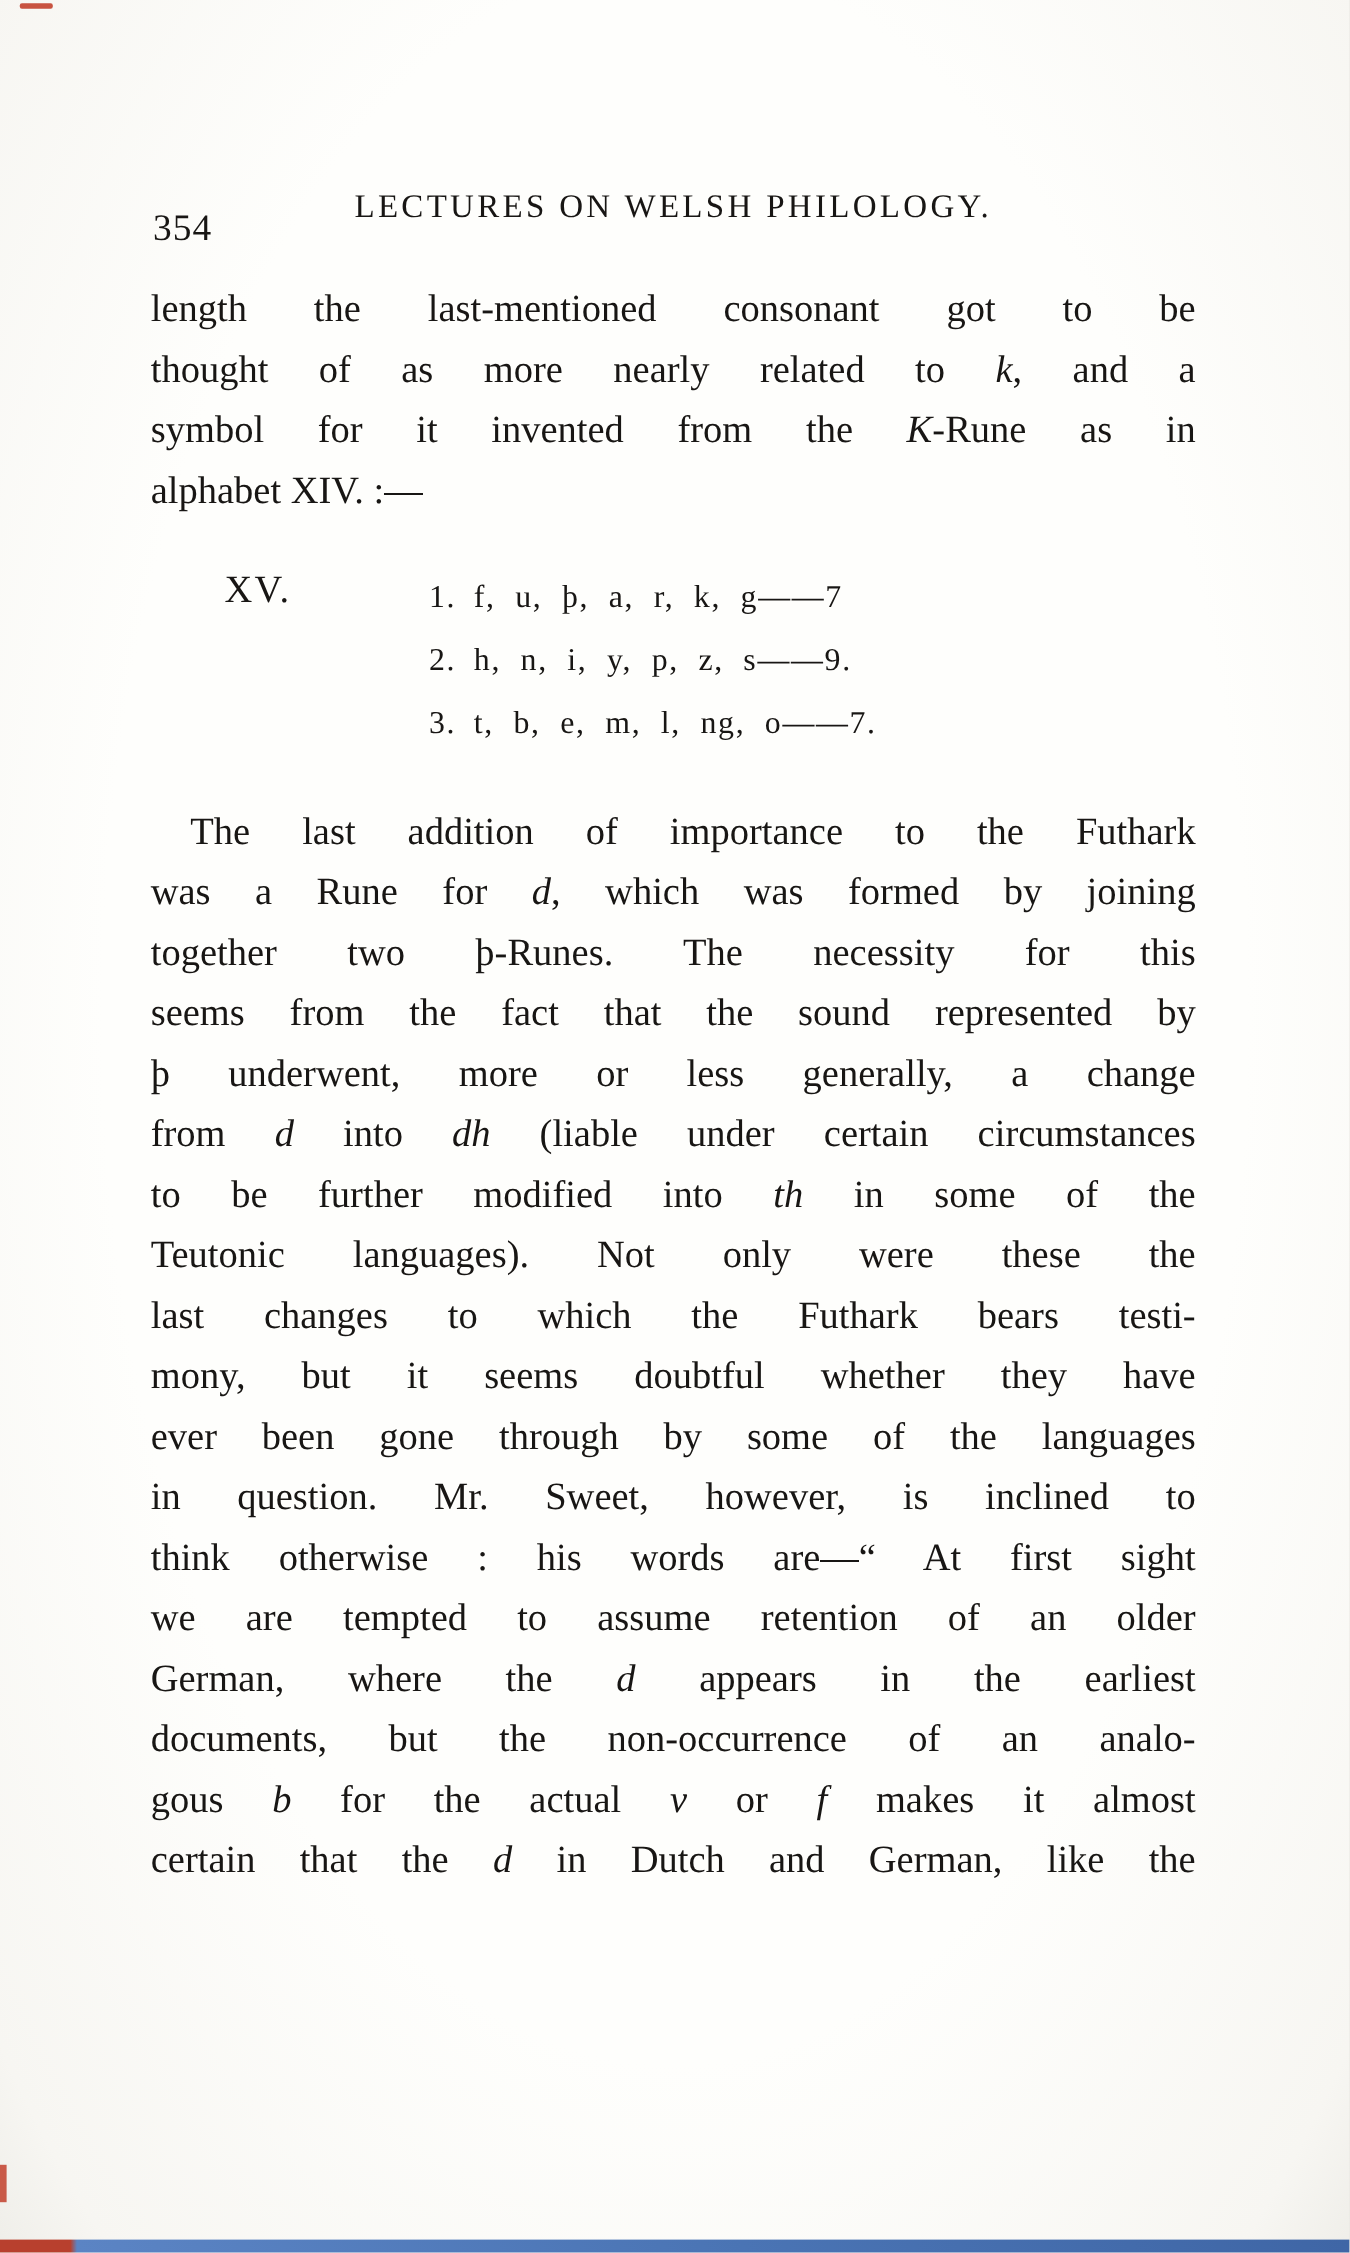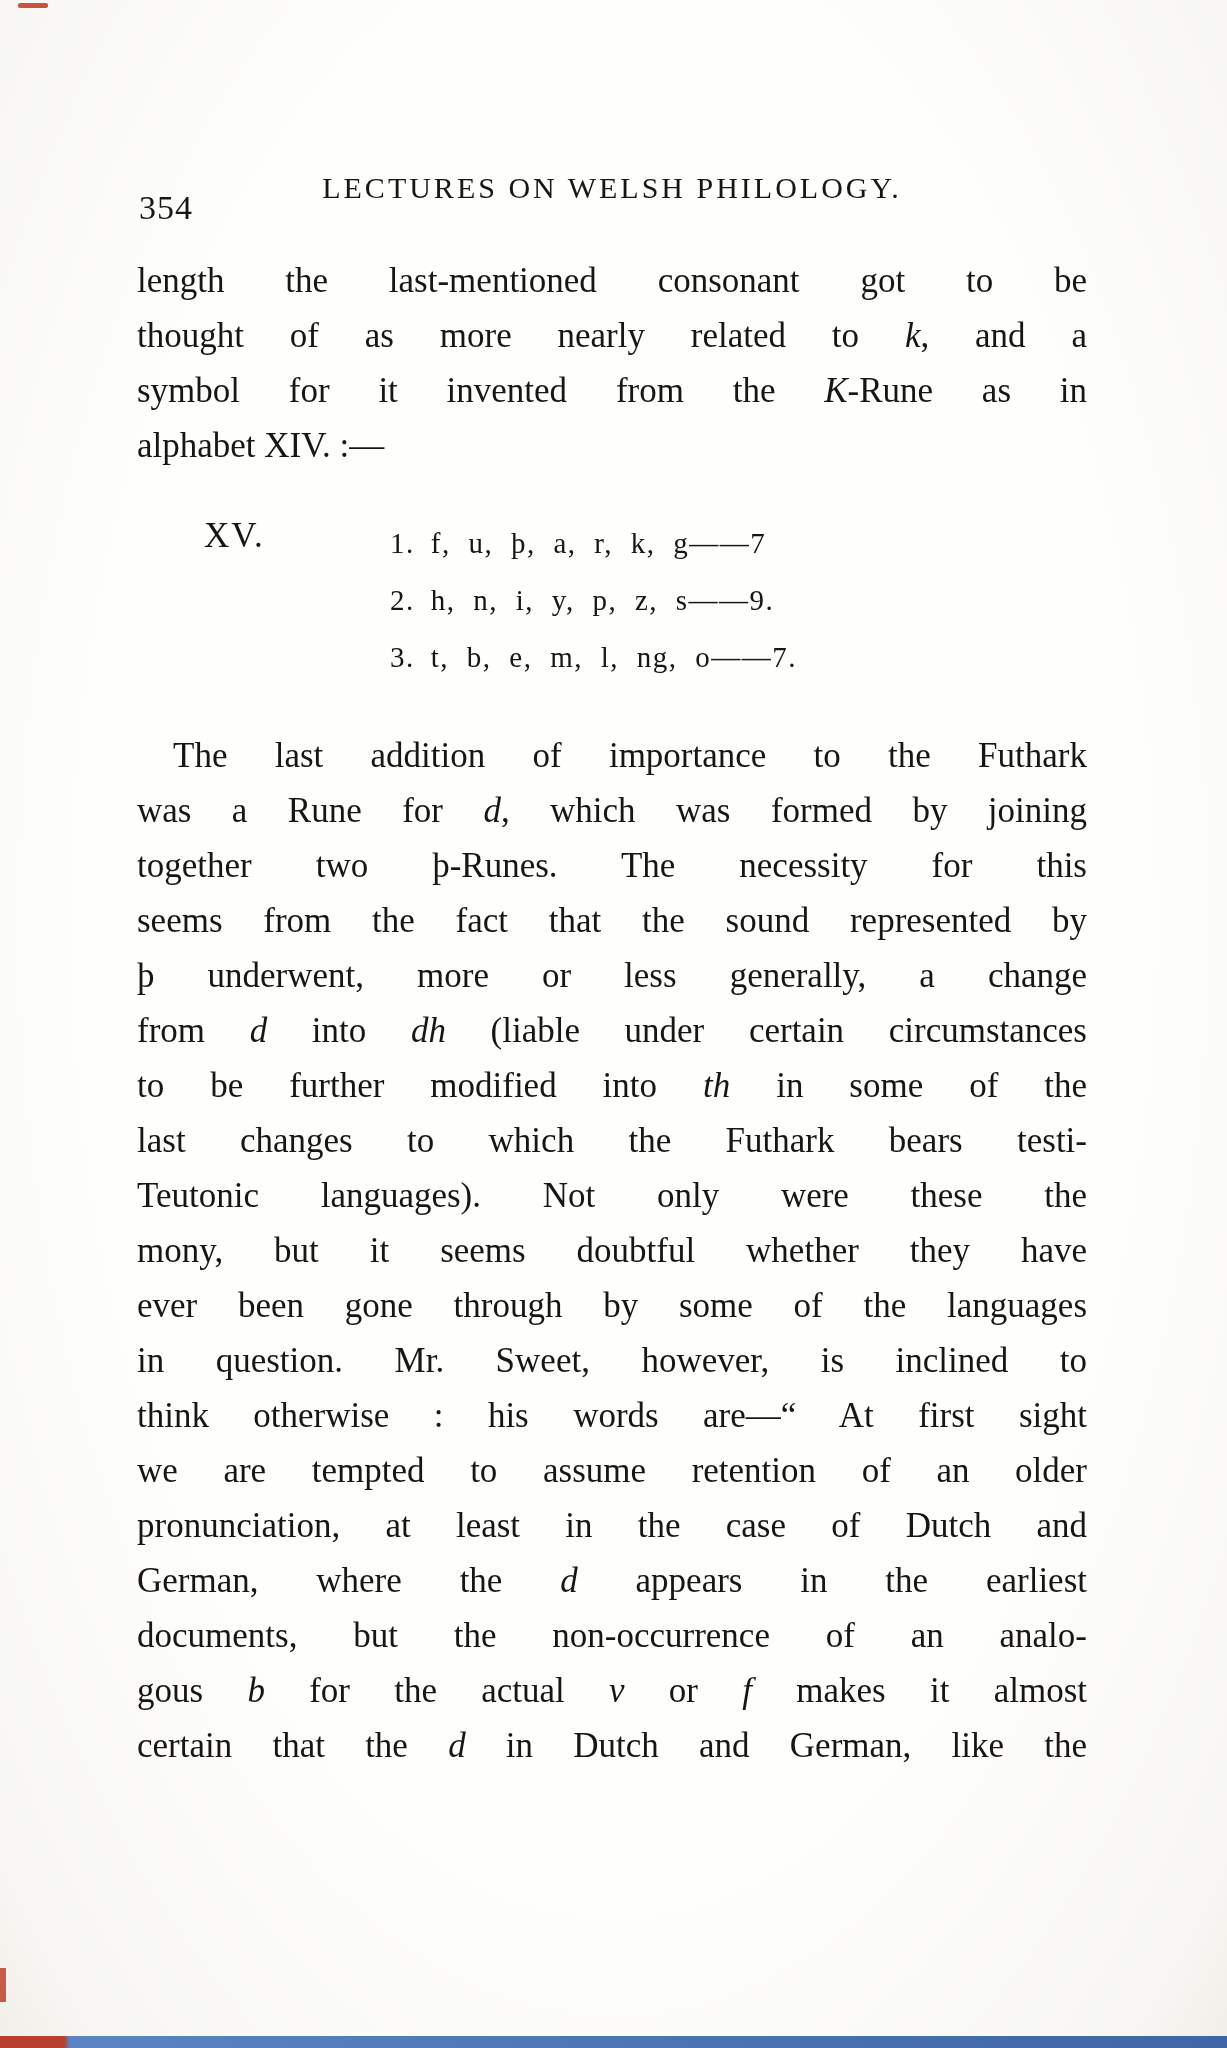--- a/index.html
+++ b/index.html
@@ -127,28 +127,27 @@
     </div>
 
     <div class="para">
       <div class="line indent">The last addition of importance to the Futhark</div>
       <div class="line">was a Rune for <i>d</i>, which was formed by joining</div>
       <div class="line">together two þ-Runes.  The necessity for this</div>
       <div class="line">seems from the fact that the sound represented by</div>
       <div class="line">þ underwent, more or less generally, a change</div>
       <div class="line">from <i>d</i> into <i>dh</i> (liable under certain circumstances</div>
       <div class="line">to be further modified into <i>th</i> in some of the</div>
+      <div class="line">Teutonic languages).   Not only were these the</div>
       <div class="line">last changes to which the Futhark bears testi-</div>
-      <div class="line">Teutonic languages).   Not only were these the</div>
       <div class="line">mony, but it seems doubtful whether they have</div>
       <div class="line">ever been gone through by some of the languages</div>
       <div class="line">in question.   Mr. Sweet, however, is inclined to</div>
       <div class="line">think otherwise : his words are—“ At first sight</div>
       <div class="line">we are tempted to assume retention of an older</div>
-      <div class="line">pronunciation, at least in the case of Dutch and</div>
       <div class="line">German, where the <i>d</i> appears in the  earliest</div>
       <div class="line">documents, but the non-occurrence of an analo-</div>
       <div class="line">gous <i>b</i> for the actual <i>v</i> or <i>f</i> makes it almost</div>
       <div class="line">certain that the <i>d</i> in Dutch and German, like the</div>
     </div>
 
   </div>
 
   <div class="scan-mark-left-bottom"></div>
   <div class="scan-strip-bottom"></div>

